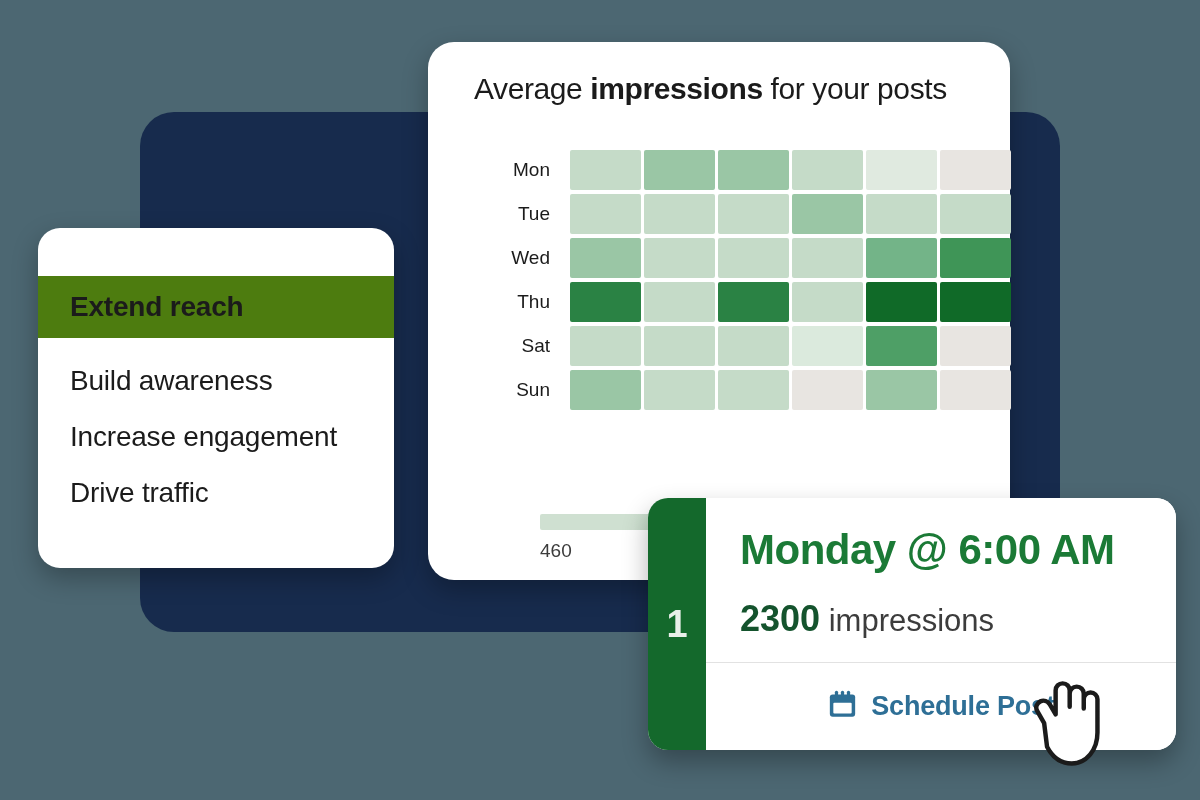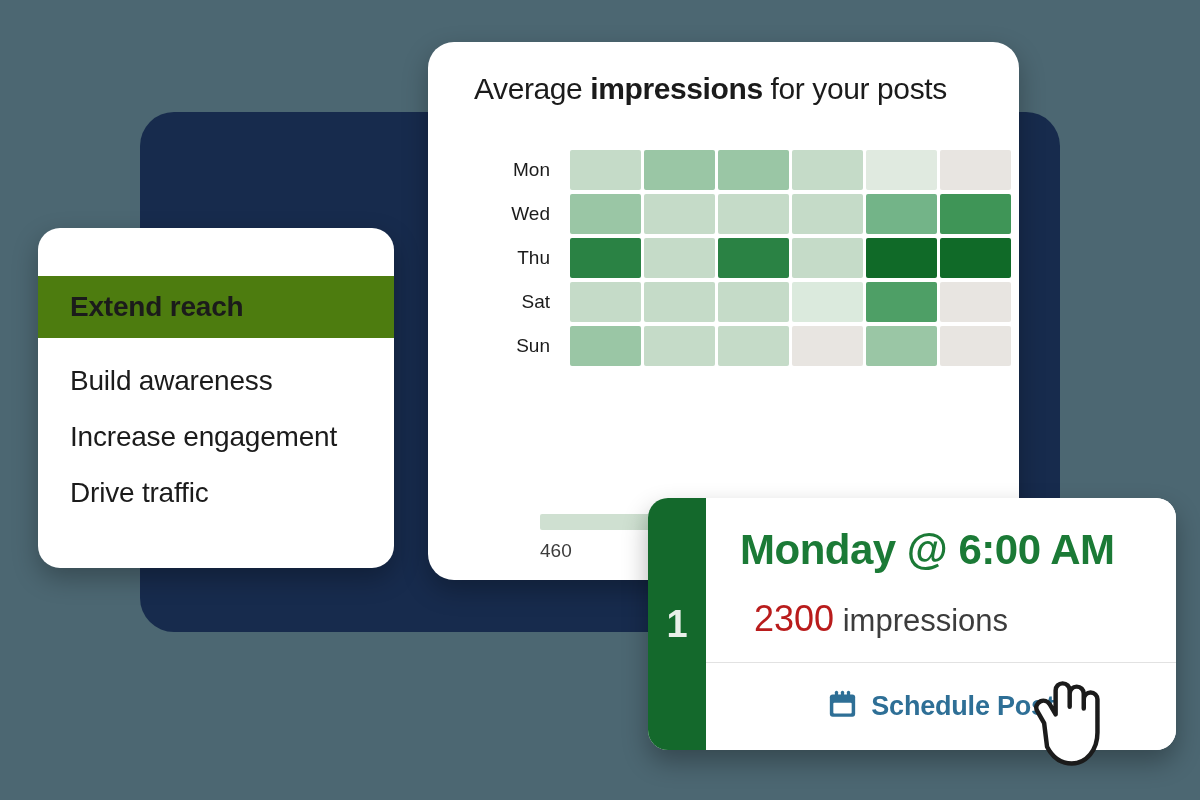--- a/index.html
+++ b/index.html
@@ -63,21 +63,20 @@
     height: 62px;
   }
   .menu-gap { height: 15px; }
 
   
   #chart-card {
     left: 428px;
     top: 42px;
     width: 582px;
     height: 538px;
-    padding-left: 9px;
   }
   .chart-title {
     position: absolute;
     left: 46px;
     top: 30px;
     font-size: 30px;
     color: #1b1b1b;
     letter-spacing: -0.4px;
     white-space: nowrap;
   }
@@ -184,21 +183,21 @@
     white-space: nowrap;
   }
   .tip-metric {
     position: absolute;
     left: 34px;
     top: 100px;
     font-size: 31px;
     color: #3c3c3c;
     white-space: nowrap;
   }
-  .tip-metric .num { font-weight: normal; font-size: 36px; color: #b91c1c; margin-left: 14px; }
+  .tip-metric .num { font-weight: bold; font-size: 36px; color: #14532d; }
   .tip-divider {
     position: absolute;
     left: 0; right: 0;
     top: 164px;
     height: 1px;
     background: #e2e2e2;
   }
   .tip-action {
     position: absolute;
     left: 0; right: 0;
@@ -241,20 +240,31 @@
     <div class="heat-wrap" id="heatmap">
         <div class="heat-row">
           <div class="row-label">Mon</div>
           <div class="cells">
             <div class="cell" style="background: rgb(197, 219, 200);"></div>
             <div class="cell" style="background: rgb(154, 198, 165);"></div>
             <div class="cell" style="background: rgb(154, 198, 165);"></div>
             <div class="cell" style="background: rgb(197, 219, 200);"></div>
             <div class="cell" style="background: rgb(224, 234, 224);"></div>
             <div class="cell" style="background: rgb(232, 229, 225);"></div>
+          </div>
+        </div>
+        <div class="heat-row">
+          <div class="row-label">Tue</div>
+          <div class="cells">
+            <div class="cell" style="background: rgb(197, 219, 200);"></div>
+            <div class="cell" style="background: rgb(197, 219, 200);"></div>
+            <div class="cell" style="background: rgb(197, 219, 200);"></div>
+            <div class="cell" style="background: rgb(154, 198, 165);"></div>
+            <div class="cell" style="background: rgb(197, 219, 200);"></div>
+            <div class="cell" style="background: rgb(197, 219, 200);"></div>
           </div>
         </div>
         <div class="heat-row">
           <div class="row-label">Wed</div>
           <div class="cells">
             <div class="cell" style="background: rgb(154, 198, 165);"></div>
             <div class="cell" style="background: rgb(197, 219, 200);"></div>
             <div class="cell" style="background: rgb(197, 219, 200);"></div>
             <div class="cell" style="background: rgb(197, 219, 200);"></div>
             <div class="cell" style="background: rgb(115, 180, 136);"></div>

